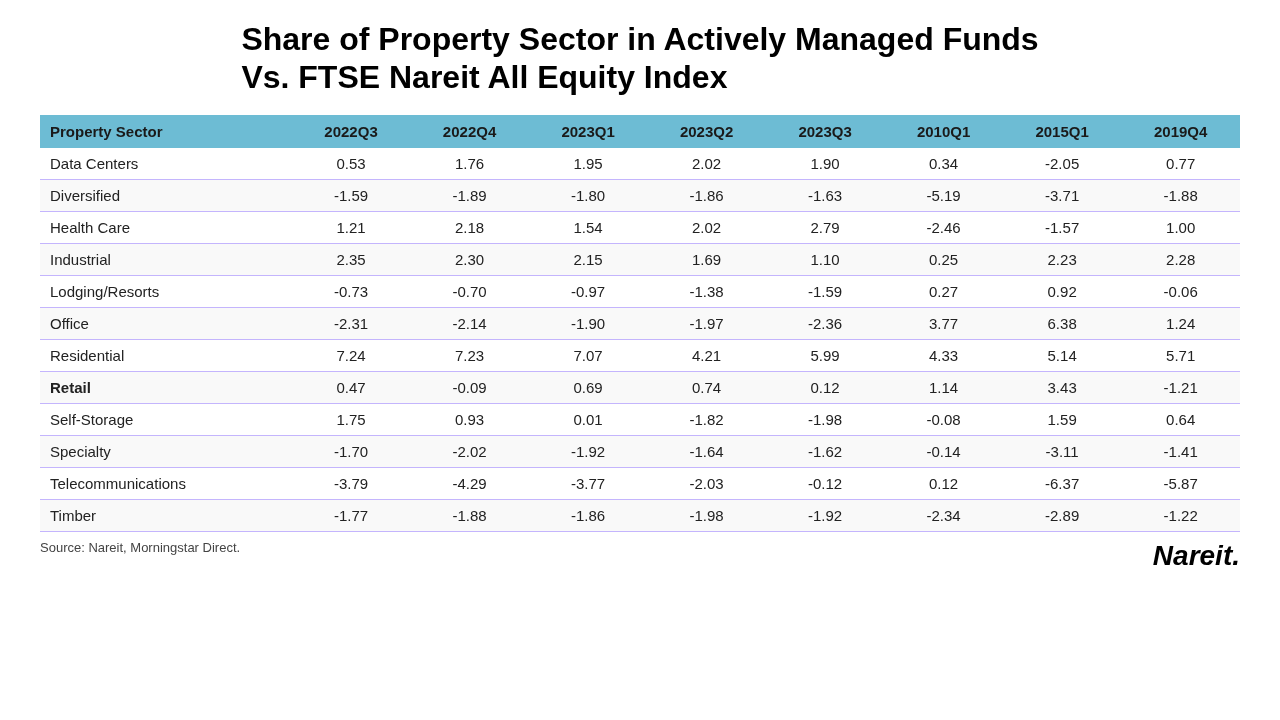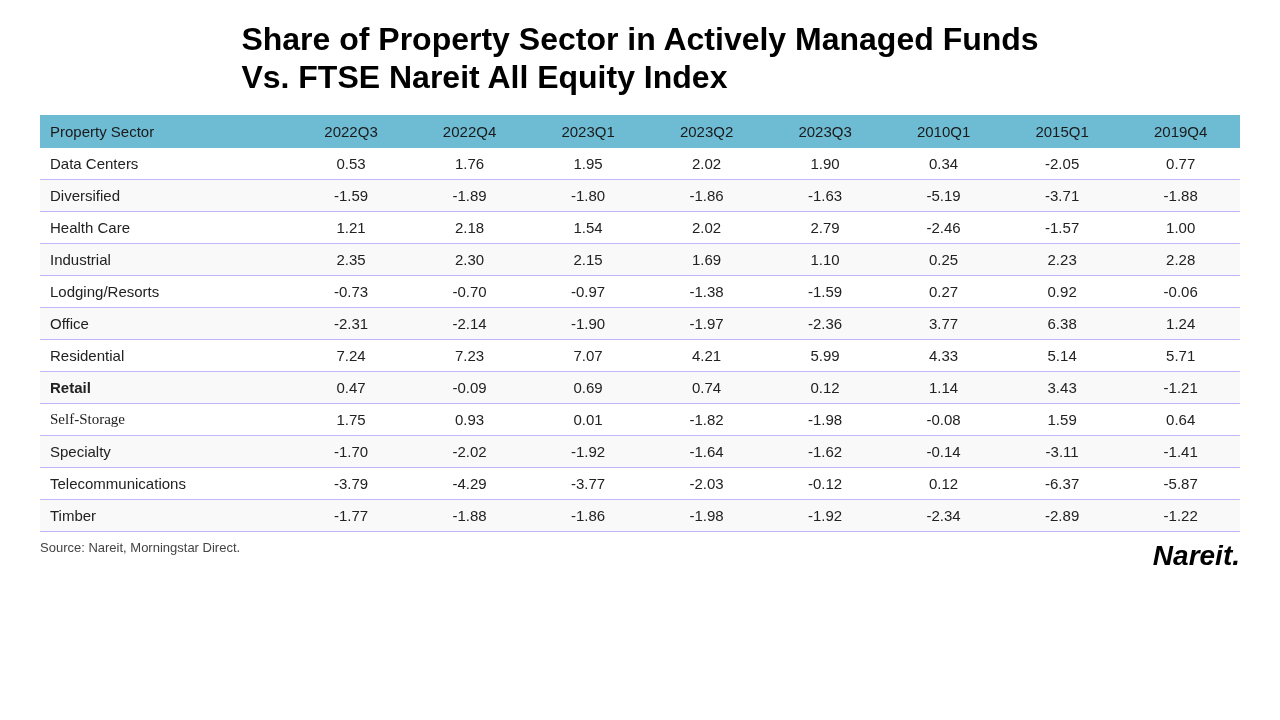--- a/index.html
+++ b/index.html
@@ -26,21 +26,21 @@
       width: 100%;
       border-collapse: collapse;
       font-size: 15px;
     }
     thead tr {
       background-color: #6dbcd4;
     }
     thead th {
       padding: 8px 10px;
       text-align: left;
-      font-weight: 400;
+      font-weight: 700;
       color: #1a1a1a;
       font-size: 15px;
     }
     thead th:not(:first-child) {
       text-align: center;
     }
     tbody tr {
       border-bottom: 1px solid #c4b5fd;
     }
     tbody tr:nth-child(even) {
@@ -181,21 +181,21 @@
         <td>0.47</td>
         <td>-0.09</td>
         <td>0.69</td>
         <td>0.74</td>
         <td>0.12</td>
         <td>1.14</td>
         <td>3.43</td>
         <td>-1.21</td>
       </tr>
       <tr>
-        <td style="font-weight: 400; font-family: Liberation Serif, serif;">Self-Storage</td>
+        <td style="font-weight: 400;">Self-Storage</td>
         <td>1.75</td>
         <td>0.93</td>
         <td>0.01</td>
         <td>-1.82</td>
         <td>-1.98</td>
         <td>-0.08</td>
         <td>1.59</td>
         <td>0.64</td>
       </tr>
       <tr>

